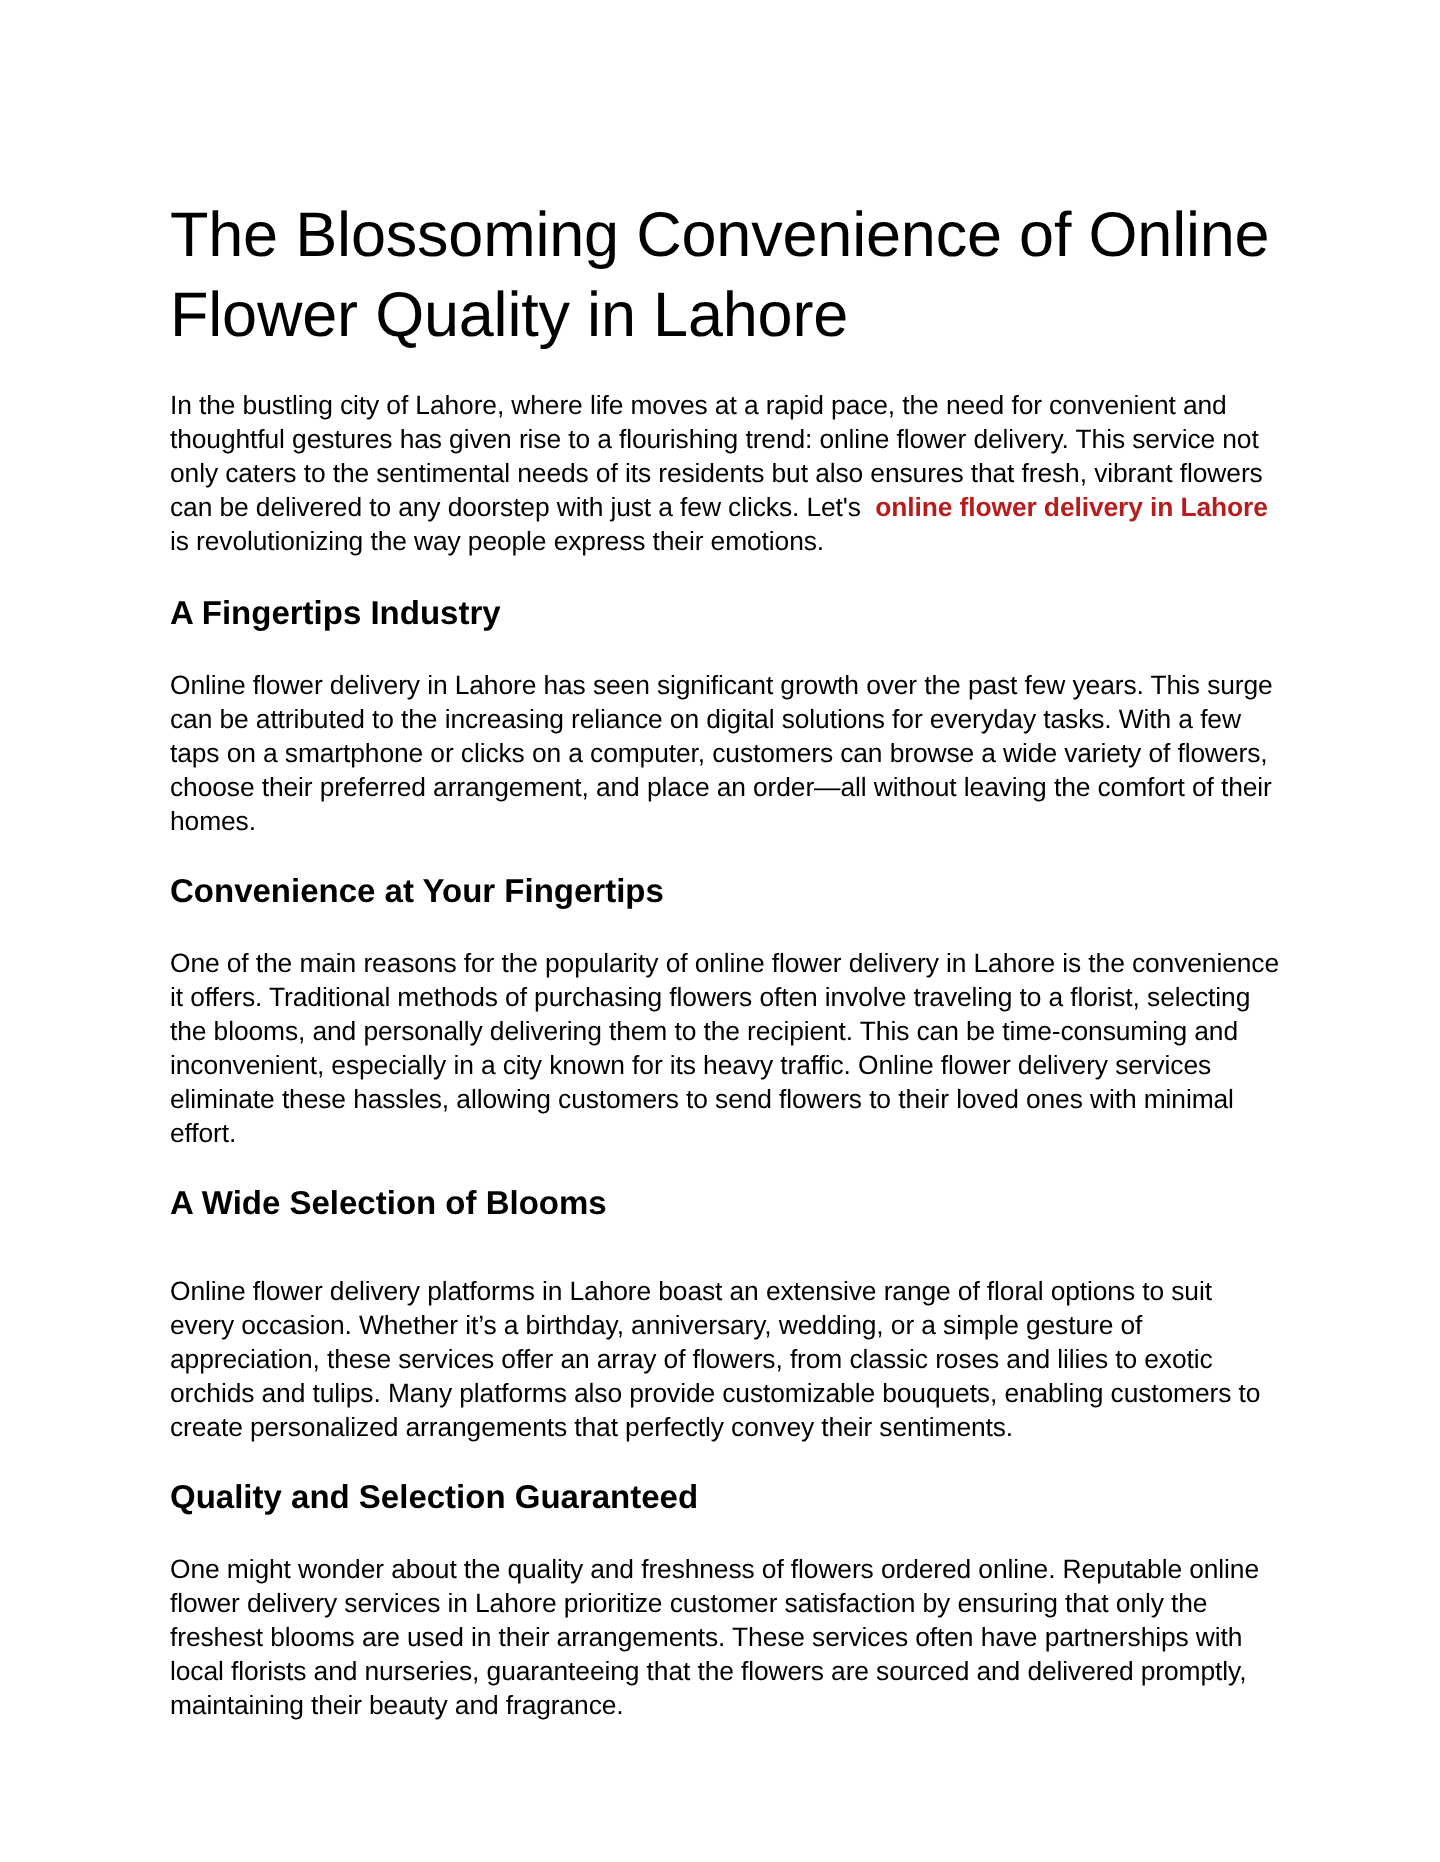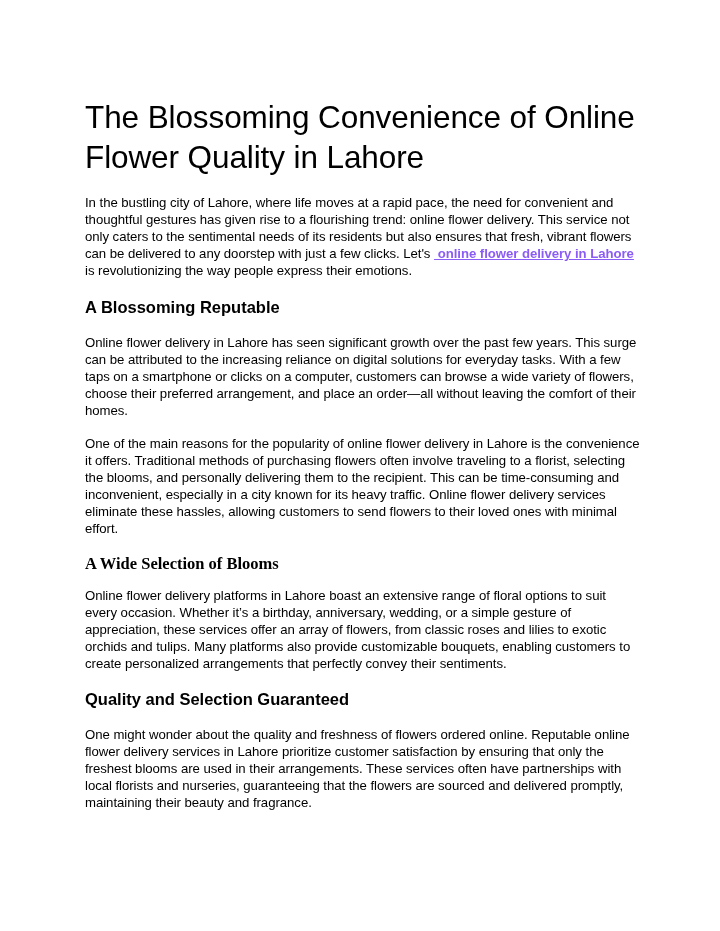--- a/index.html
+++ b/index.html
@@ -34,46 +34,46 @@
       margin: 0;
       letter-spacing: -0.05px;
     }
     .heading {
       font-size: 16.5px;
       line-height: 22px;
       font-weight: bold;
       margin: 0;
     }
     .link {
-      color: #8b5cf6;
+      color: #b91c1c;
       font-weight: bold;
-      text-decoration: underline;
       cursor: pointer;
     }
     .lead-space { white-space: pre; }
   </style>
 </head>
 <body>
 
 <div class="page">
   <h1 class="title">The Blossoming Convenience of Online Flower Quality in Lahore</h1>
 
   <p class="para" style="margin-bottom:17px;"><span>In the bustling city of Lahore, where life moves at a rapid pace, the need for convenient and thoughtful gestures has given rise to a flourishing trend: online flower delivery. This service not only caters to the sentimental needs of its residents but also ensures that fresh, vibrant flowers can be delivered to any doorstep with just a few clicks. Let's </span><a class="link lead-space"> online flower delivery in Lahore</a><span> is revolutionizing the way people express their emotions.</span></p>
 
   <section>
-    <h2 class="heading" style="margin-bottom:16px;">A Blossoming Reputable</h2>
+    <h2 class="heading" style="margin-bottom:16px;">A Fingertips Industry</h2>
     <p class="para" style="margin-bottom:16px;">Online flower delivery in Lahore has seen significant growth over the past few years. This surge can be attributed to the increasing reliance on digital solutions for everyday tasks. With a few taps on a smartphone or clicks on a computer, customers can browse a wide variety of flowers, choose their preferred arrangement, and place an order—all without leaving the comfort of their homes.</p>
   </section>
 
   <section>
+    <h2 class="heading" style="margin-bottom:16px;">Convenience at Your Fingertips</h2>
     <p class="para" style="margin-bottom:16px;">One of the main reasons for the popularity of online flower delivery in Lahore is the convenience it offers. Traditional methods of purchasing flowers often involve traveling to a florist, selecting the blooms, and personally delivering them to the recipient. This can be time-consuming and inconvenient, especially in a city known for its heavy traffic. Online flower delivery services eliminate these hassles, allowing customers to send flowers to their loved ones with minimal effort.</p>
   </section>
 
   <section>
-    <h2 class="heading" style="margin-bottom:12px;font-family:Liberation Serif, serif;">A Wide Selection of Blooms</h2>
+    <h2 class="heading" style="margin-bottom:24px;">A Wide Selection of Blooms</h2>
     <p class="para" style="margin-bottom:16px;">Online flower delivery platforms in Lahore boast an extensive range of floral options to suit every occasion. Whether it’s a birthday, anniversary, wedding, or a simple gesture of appreciation, these services offer an array of flowers, from classic roses and lilies to exotic orchids and tulips. Many platforms also provide customizable bouquets, enabling customers to create personalized arrangements that perfectly convey their sentiments.</p>
   </section>
 
   <section>
     <h2 class="heading" style="margin-bottom:16px;">Quality and Selection Guaranteed</h2>
     <p class="para">One might wonder about the quality and freshness of flowers ordered online. Reputable online flower delivery services in Lahore prioritize customer satisfaction by ensuring that only the freshest blooms are used in their arrangements. These services often have partnerships with local florists and nurseries, guaranteeing that the flowers are sourced and delivered promptly, maintaining their beauty and fragrance.</p>
   </section>
 </div>
 
 </body></html>

